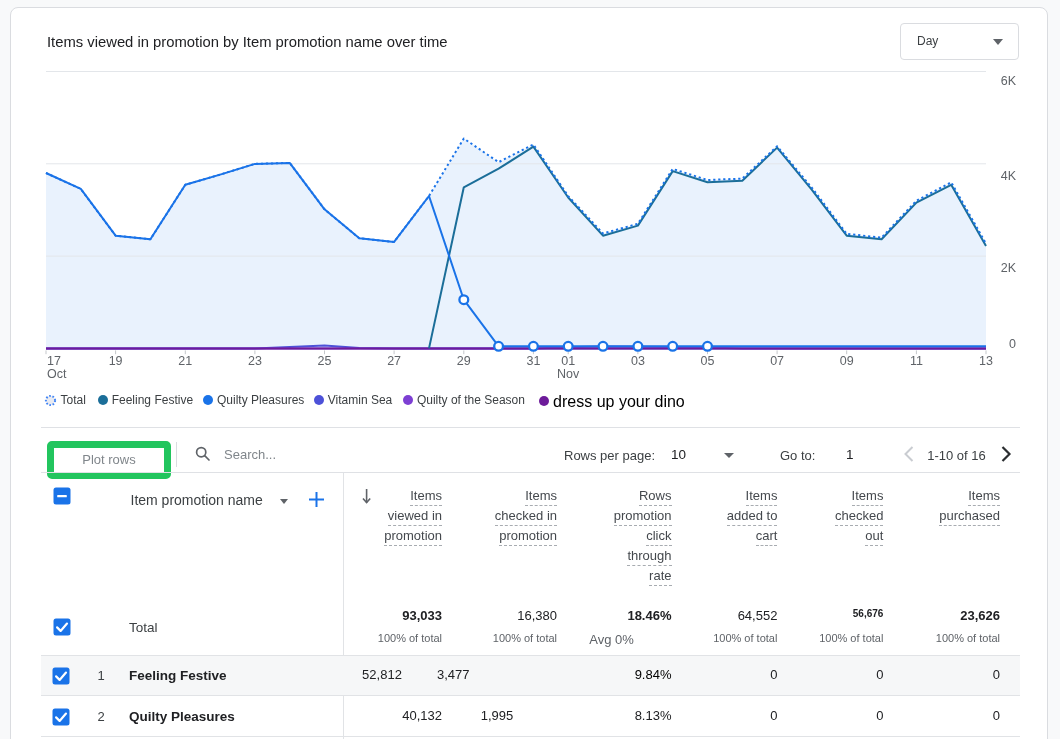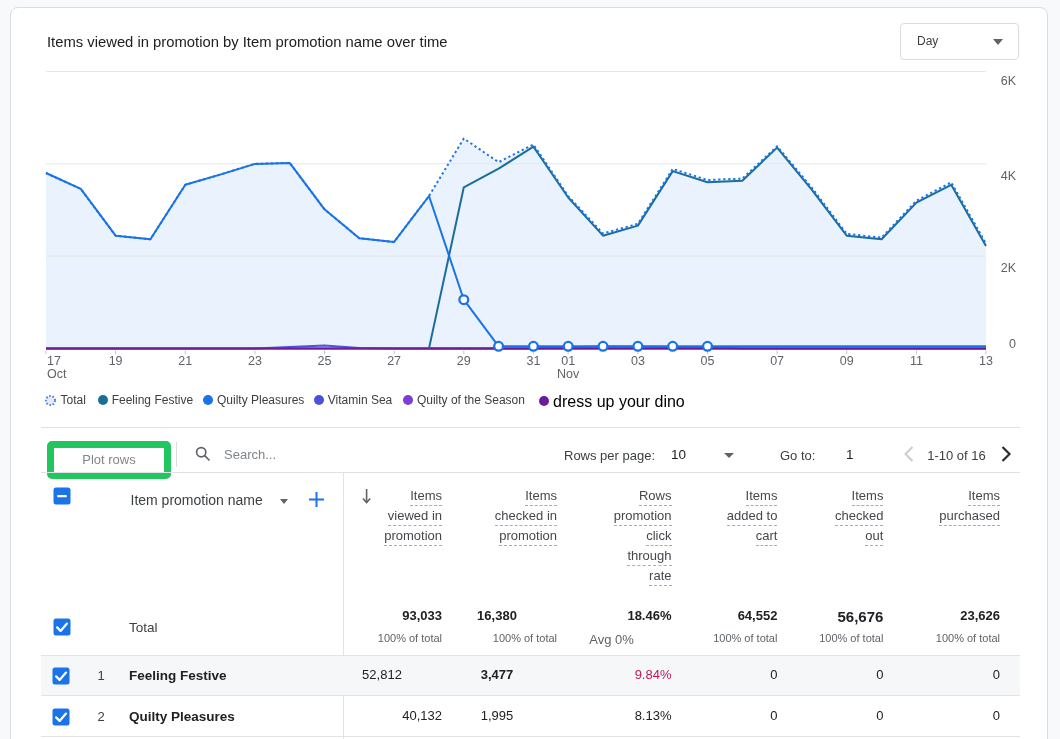--- a/index.html
+++ b/index.html
@@ -156,41 +156,41 @@
     <div><span class="du">Items</span></div>
     <div><span class="du">purchased</span></div>
   </div>
 
 <svg style="position:absolute;left:52.5px;top:618px" width="18" height="18" viewBox="0 0 18 18">
     <rect x="0.5" y="0.5" width="17" height="17" rx="2.5" fill="#1a73e8"></rect>
     <path d="M4.1 9.4 L7.6 12.9 L14 5.6" stroke="#fff" stroke-width="2.2" fill="none" stroke-linecap="round" stroke-linejoin="round"></path>
   </svg>
 <div class="abs" style="left:129px;top:619.5px;font-size:13.5px;color:#3c4043">Total</div>
 <div style="position:absolute;left:322.0px;top:608.4px;width:120px;text-align:right;font-size:13px;font-weight:bold;color:#202124">93,033</div>
-<div style="position:absolute;left:437.0px;top:608.4px;width:120px;text-align:center;font-size:13px;font-weight:bold;color:#202124">16,380</div>
+<div style="position:absolute;left:437.0px;top:608.4px;width:120px;text-align:right;font-size:13px;font-weight:normal;color:#202124">16,380</div>
 <div style="position:absolute;left:551.5px;top:608.4px;width:120px;text-align:right;font-size:13px;font-weight:bold;color:#202124">18.46%</div>
-<div style="position:absolute;left:657.4px;top:608.4px;width:120px;text-align:right;font-size:13px;font-weight:bold;color:#202124">64,552</div>
-<div style="position:absolute;left:763.4px;top:608.4px;width:120px;text-align:right;font-size:15px;font-weight:bold;color:#202124">56,676</div>
+<div style="position:absolute;left:657.4px;top:608.4px;width:120px;text-align:right;font-size:13px;font-weight:normal;color:#202124">64,552</div>
+<div style="position:absolute;left:763.4px;top:608.4px;width:120px;text-align:right;font-size:10px;font-weight:bold;color:#202124">56,676</div>
 <div style="position:absolute;left:880.0px;top:608.4px;width:120px;text-align:right;font-size:13px;font-weight:bold;color:#202124">23,626</div>
 <div style="position:absolute;left:322.0px;top:631.7px;width:120px;text-align:right;font-size:11px;color:#5f6368">100% of total</div>
 <div style="position:absolute;left:437.0px;top:631.7px;width:120px;text-align:right;font-size:11px;color:#5f6368">100% of total</div>
 <div style="position:absolute;left:551.5px;top:631.7px;width:120px;text-align:center;font-size:13px;color:#5f6368">Avg 0%</div>
 <div style="position:absolute;left:657.4px;top:631.7px;width:120px;text-align:right;font-size:11px;color:#5f6368">100% of total</div>
 <div style="position:absolute;left:763.4px;top:631.7px;width:120px;text-align:right;font-size:11px;color:#5f6368">100% of total</div>
 <div style="position:absolute;left:880.0px;top:631.7px;width:120px;text-align:right;font-size:11px;color:#5f6368">100% of total</div>
 
 <svg style="position:absolute;left:52.3px;top:666.8px" width="18" height="18" viewBox="0 0 18 18">
     <rect x="0.5" y="0.5" width="17" height="17" rx="2.5" fill="#1a73e8"></rect>
     <path d="M4.1 9.4 L7.6 12.9 L14 5.6" stroke="#fff" stroke-width="2.2" fill="none" stroke-linecap="round" stroke-linejoin="round"></path>
   </svg>
 <div class="abs" style="left:94px;top:668px;width:14px;text-align:center;font-size:13px;color:#3c4043">1</div>
 <div class="abs" style="left:129px;top:667.5px;font-size:13.5px;font-weight:bold;color:#202124">Feeling Festive</div>
 <div style="position:absolute;left:322.0px;top:667.3px;width:120px;text-align:center;font-size:13px;font-weight:normal;color:#202124">52,812</div>
-<div style="position:absolute;left:437.0px;top:667.3px;width:120px;text-align:center;font-size:13px;font-weight:bold;color:#202124">3,477</div>
-<div style="position:absolute;left:551.5px;top:667.3px;width:120px;text-align:right;font-size:13px;font-weight:normal;color:#be185d">9.84%</div>
+<div style="position:absolute;left:437.0px;top:667.3px;width:120px;text-align:left;font-size:13px;font-weight:normal;color:#202124">3,477</div>
+<div style="position:absolute;left:551.5px;top:667.3px;width:120px;text-align:right;font-size:13px;font-weight:normal;color:#000000">9.84%</div>
 <div style="position:absolute;left:657.4px;top:667.3px;width:120px;text-align:right;font-size:13px;font-weight:normal;color:#202124">0</div>
 <div style="position:absolute;left:763.4px;top:667.3px;width:120px;text-align:right;font-size:13px;font-weight:normal;color:#202124">0</div>
 <div style="position:absolute;left:880.0px;top:667.3px;width:120px;text-align:right;font-size:13px;font-weight:normal;color:#202124">0</div>
 
 <svg style="position:absolute;left:52.3px;top:708px" width="18" height="18" viewBox="0 0 18 18">
     <rect x="0.5" y="0.5" width="17" height="17" rx="2.5" fill="#1a73e8"></rect>
     <path d="M4.1 9.4 L7.6 12.9 L14 5.6" stroke="#fff" stroke-width="2.2" fill="none" stroke-linecap="round" stroke-linejoin="round"></path>
   </svg>
 <div class="abs" style="left:94px;top:709px;width:14px;text-align:center;font-size:13px;color:#3c4043">2</div>
 <div class="abs" style="left:129px;top:708.5px;font-size:13.5px;font-weight:bold;color:#202124">Quilty Pleasures</div>

